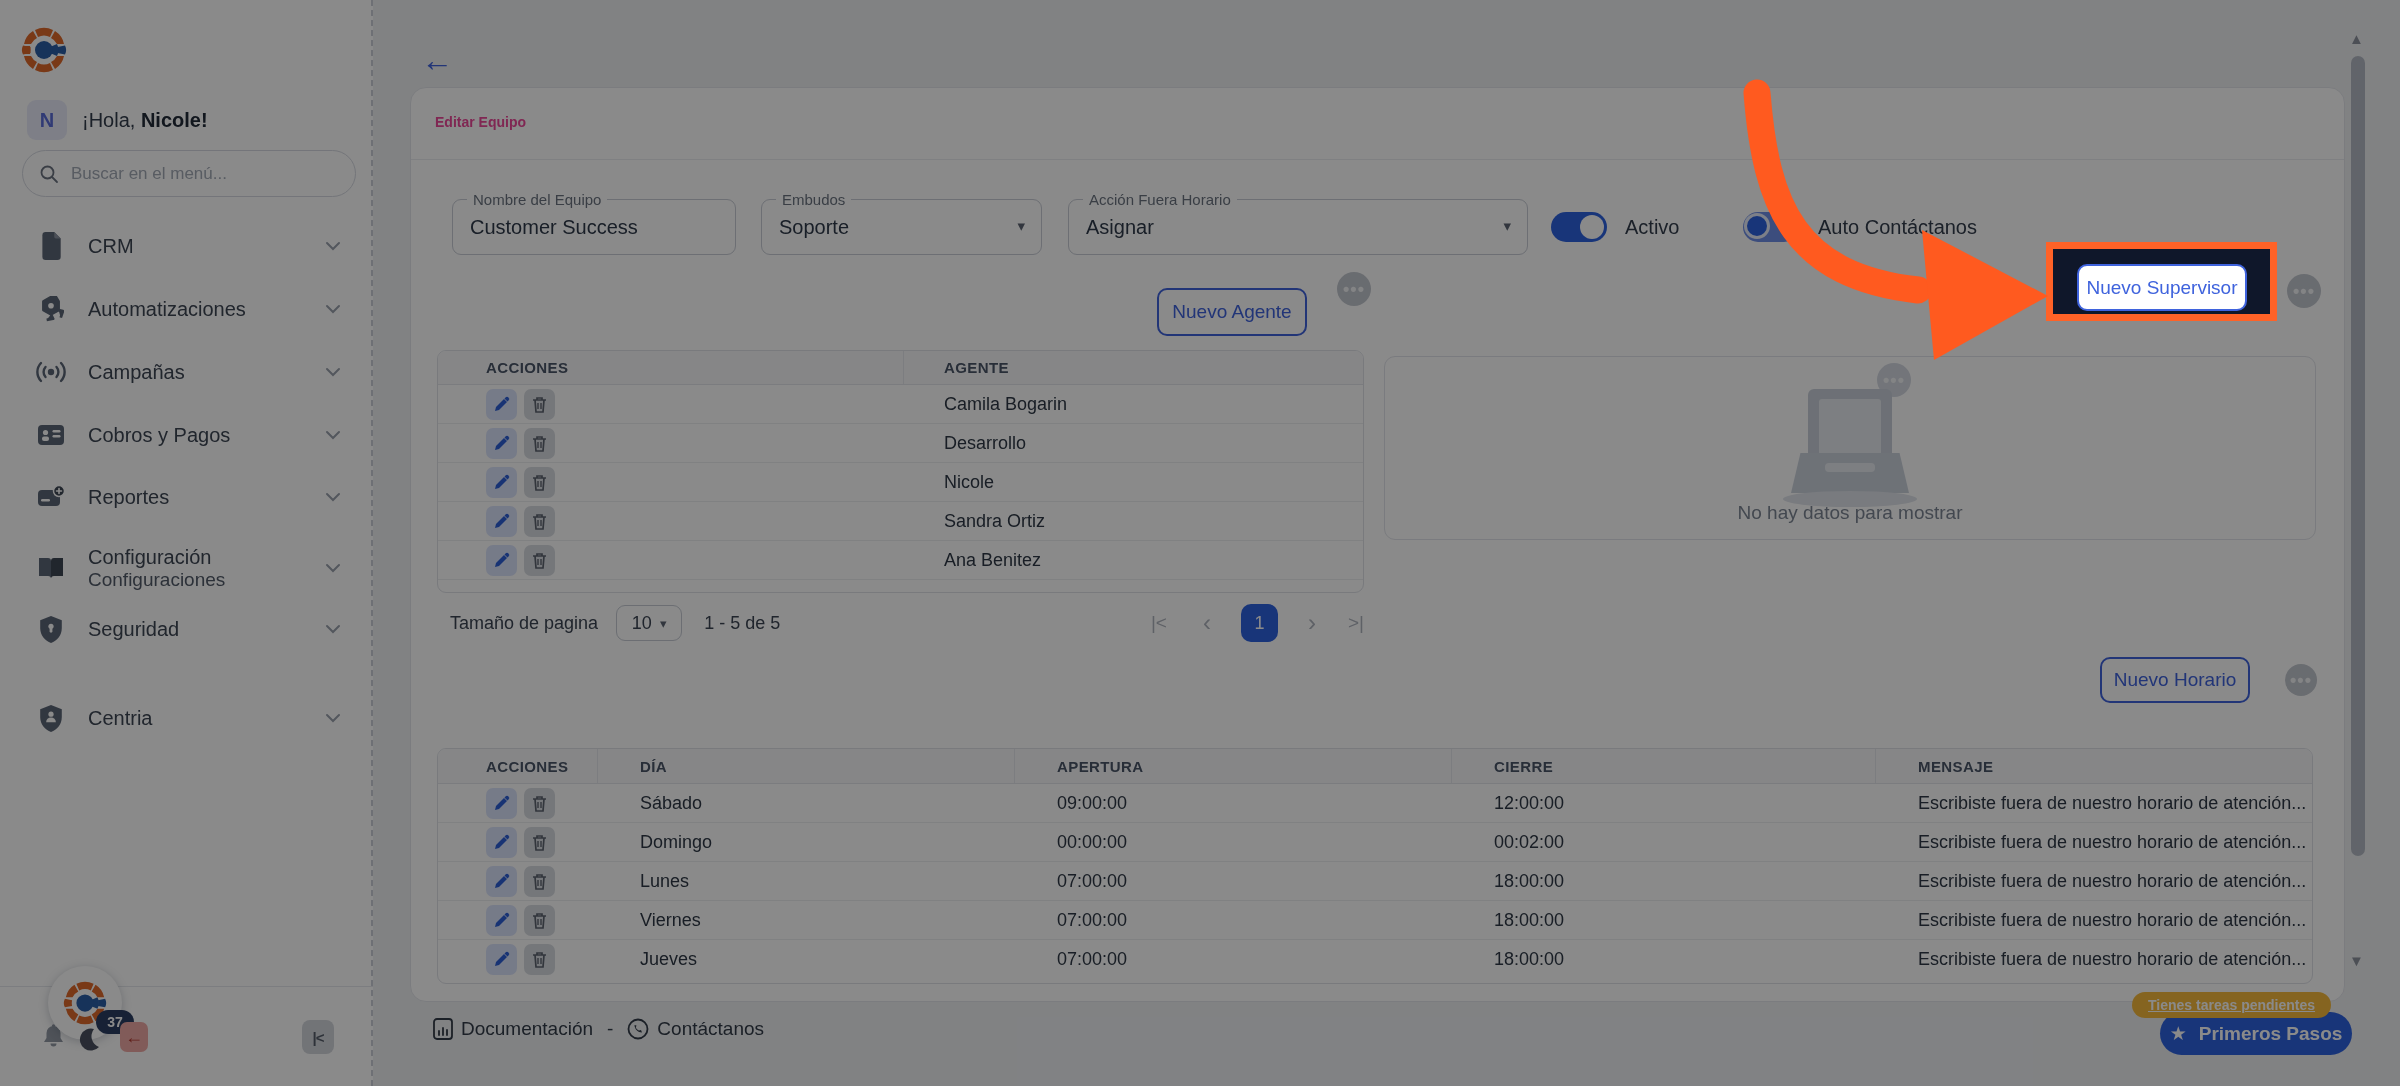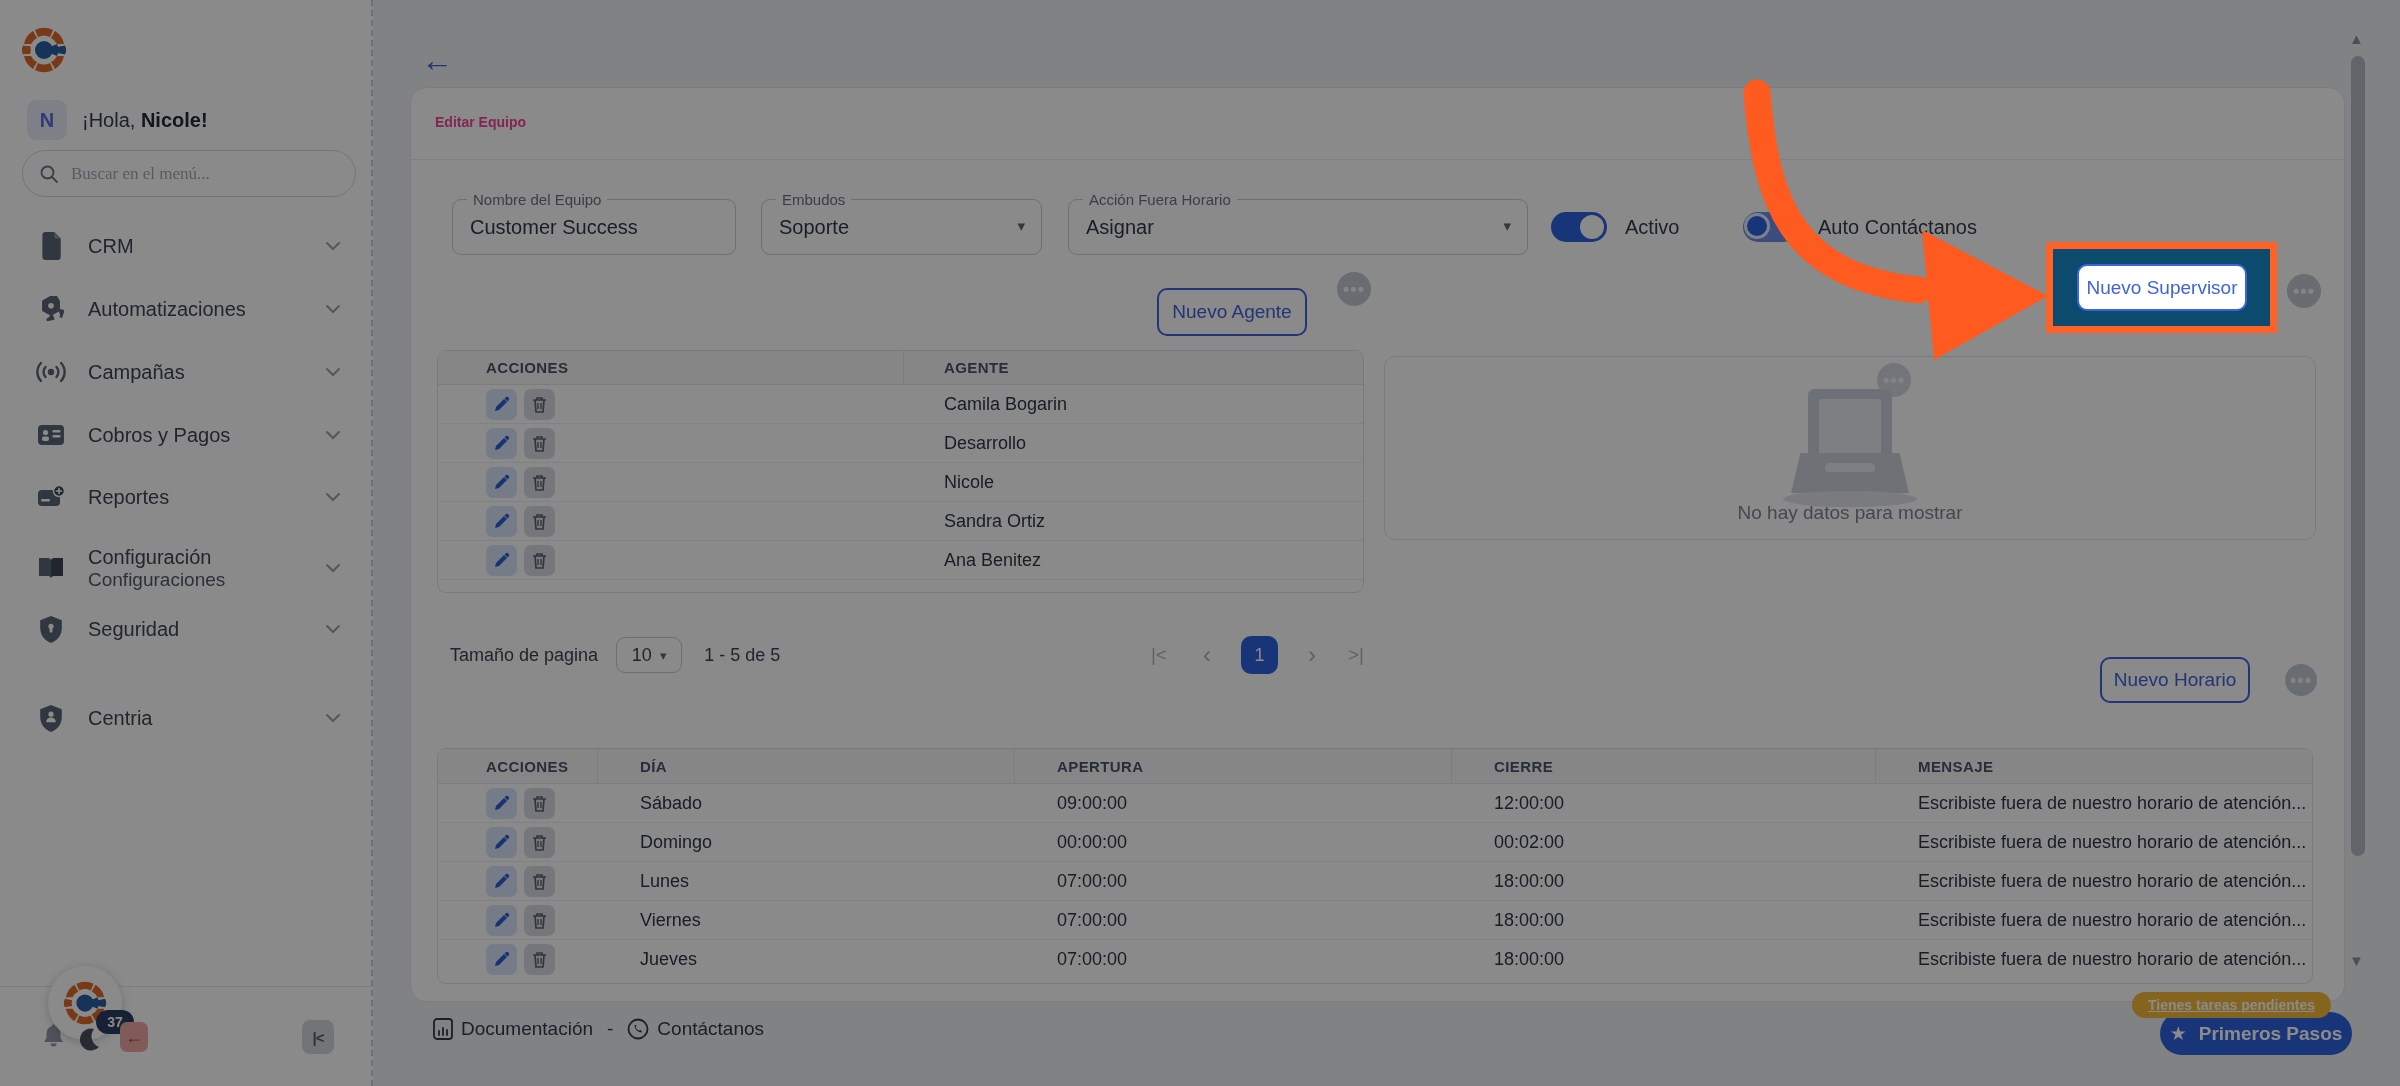--- a/index.html
+++ b/index.html
@@ -16,21 +16,21 @@
   *{margin:0;padding:0;box-sizing:border-box;}
   html,body{width:2400px;height:1086px;overflow:hidden;}
   body{font-family:"Liberation Sans","DejaVu Sans",sans-serif;background:var(--page-bg);position:relative;color:var(--ink);}
   .abs{position:absolute;}
   
   .sidebar{left:0;top:0;width:373px;height:1086px;background:#fff;border-right:2px dashed #ccd0d8;}
   .avatar{left:27px;top:100px;width:40px;height:40px;border-radius:9px;background:#e9ebfa;color:#5a6bd8;font-weight:bold;font-size:20px;display:flex;align-items:center;justify-content:center;}
   .greeting{left:82px;top:109px;font-size:20px;color:#333d4c;}
   .greeting b{color:#222b38;}
   .search{left:22px;top:150px;width:334px;height:47px;border:1px solid #d6d9e1;border-radius:24px;background:#fff;display:flex;align-items:center;padding:0 16px;gap:12px;}
-  .search input{border:none;outline:none;font-size:17px;color:#6b7380;width:240px;background:transparent;font-family:Liberation Serif, serif;}
+  .search input{border:none;outline:none;font-size:17px;color:#6b7380;width:240px;background:transparent;font-family:Liberation Sans, sans-serif;}
   .search input::placeholder{color:#a3aab6;}
   .menu-item{left:0;width:373px;height:50px;display:flex;align-items:center;padding-left:36px;}
   .menu-item .mi-icon{width:30px;display:flex;justify-content:center;}
   .menu-item .mi-label{margin-left:22px;font-size:20px;color:#3d4654;}
   .menu-item .mi-sub{font-size:19px;color:#525b69;}
   .menu-item .mi-chev{position:absolute;right:32px;color:#9aa1ad;}
   .sb-divider{left:0;top:986px;width:373px;height:1px;background:#e6e8ec;}
   .fab{left:48px;top:966px;width:74px;height:74px;border-radius:50%;background:#fff;box-shadow:0 2px 10px rgba(40,50,70,.25);display:flex;align-items:center;justify-content:center;}
   .fab-badge{left:96px;top:1010px;min-width:38px;height:24px;border-radius:13px;background:#2c3e63;color:#fff;font-size:14px;font-weight:bold;display:flex;align-items:center;justify-content:center;padding:0 8px;}
   .collapse-btn{left:302px;top:1020px;width:32px;height:34px;border-radius:8px;background:#d3d6dc;color:#555d6a;font-size:15px;font-weight:bold;display:flex;align-items:center;justify-content:center;letter-spacing:-1px;}
@@ -71,21 +71,21 @@
   
   .pg-text{font-size:18px;color:#3c4553;}
   .pg-size{width:66px;height:36px;border:1px solid #c7ccd5;border-radius:9px;display:flex;align-items:center;justify-content:center;gap:8px;font-size:18px;color:#3c4553;}
   .pg-nav{font-size:19px;color:#aeb3bd;}
   .pg-active{width:37px;height:38px;border-radius:10px;background:var(--accent-strong);color:#fff;font-size:18px;display:flex;align-items:center;justify-content:center;}
   
   .empty-panel{border:1px solid #e2e4ea;border-radius:11px;background:#fff;}
   .empty-text{font-size:19px;color:#7d8694;}
   
   .dim{left:0;top:0;width:2400px;height:1086px;background:rgba(0,0,0,.46);z-index:40;}
-  .hl-box{left:2046px;top:242px;width:231px;height:91px;background:#0c4a6e;border:7px solid var(--hl-orange);z-index:50;}
+  .hl-box{left:2046px;top:242px;width:231px;height:79px;background:#0f172a;border:7px solid var(--hl-orange);z-index:50;}
   .hl-btn{left:24px;top:15px;width:170px;height:47px;border-width:2px;font-size:19px;}
   .arrow-svg{left:1690px;top:78px;z-index:55;}
   
   .footer{left:433px;top:1018px;display:flex;align-items:center;gap:14px;font-size:19px;color:#333c48;}
   .tooltip{left:2132px;top:992px;height:26px;border-radius:13px;background:#f6b93b;color:#fff;font-size:14px;font-weight:bold;display:flex;align-items:center;padding:0 16px;z-index:30;text-decoration:underline;}
   .first-steps{left:2160px;top:1012px;width:192px;height:43px;border-radius:22px;background:var(--accent-strong);color:#fff;font-size:19px;font-weight:bold;display:flex;align-items:center;justify-content:center;gap:12px;z-index:25;}
   
   .sb-arrow{color:#8d939d;font-size:15px;}
   .sb-thumb{left:2351px;top:56px;width:14px;height:800px;border-radius:7px;background:#b4bac4;}
 </style>
@@ -373,21 +373,21 @@
             <svg width="15" height="17" viewBox="0 0 15 17">
               <path d="M1 4 h13 M5 4 v-2 h5 v2 M3 4 l1 12 h7 l1-12" fill="none" stroke="#5d6470" stroke-width="1.7"></path>
               <path d="M6 7 v6 M9 7 v6" stroke="#5d6470" stroke-width="1.4"></path>
             </svg>
           </span>
         </div>
       <div class="td">Ana Benitez</div>
     </div>
   </div>
 
-  <div class="abs" style="left:39px;top:515px;width:914px;height:40px;display:flex;align-items:center;margin-top:32px;">
+  <div class="abs" style="left:39px;top:515px;width:914px;height:40px;display:flex;align-items:center;">
     <span class="pg-text">Tamaño de pagina</span>
     <span class="pg-size" style="margin-left:18px;">
         <span>10</span>
         <span style="font-size:13px;color:#5d6573;">▾</span>
       </span>
     <span class="pg-text" style="margin-left:22px;">1 - 5 de 5</span>
     <span style="flex:1"></span>
     <span class="pg-nav" style="margin-right:36px;">|&lt;</span>
     <span class="pg-nav" style="margin-right:30px;font-size:24px;">‹</span>
     <span class="pg-active">1</span>

